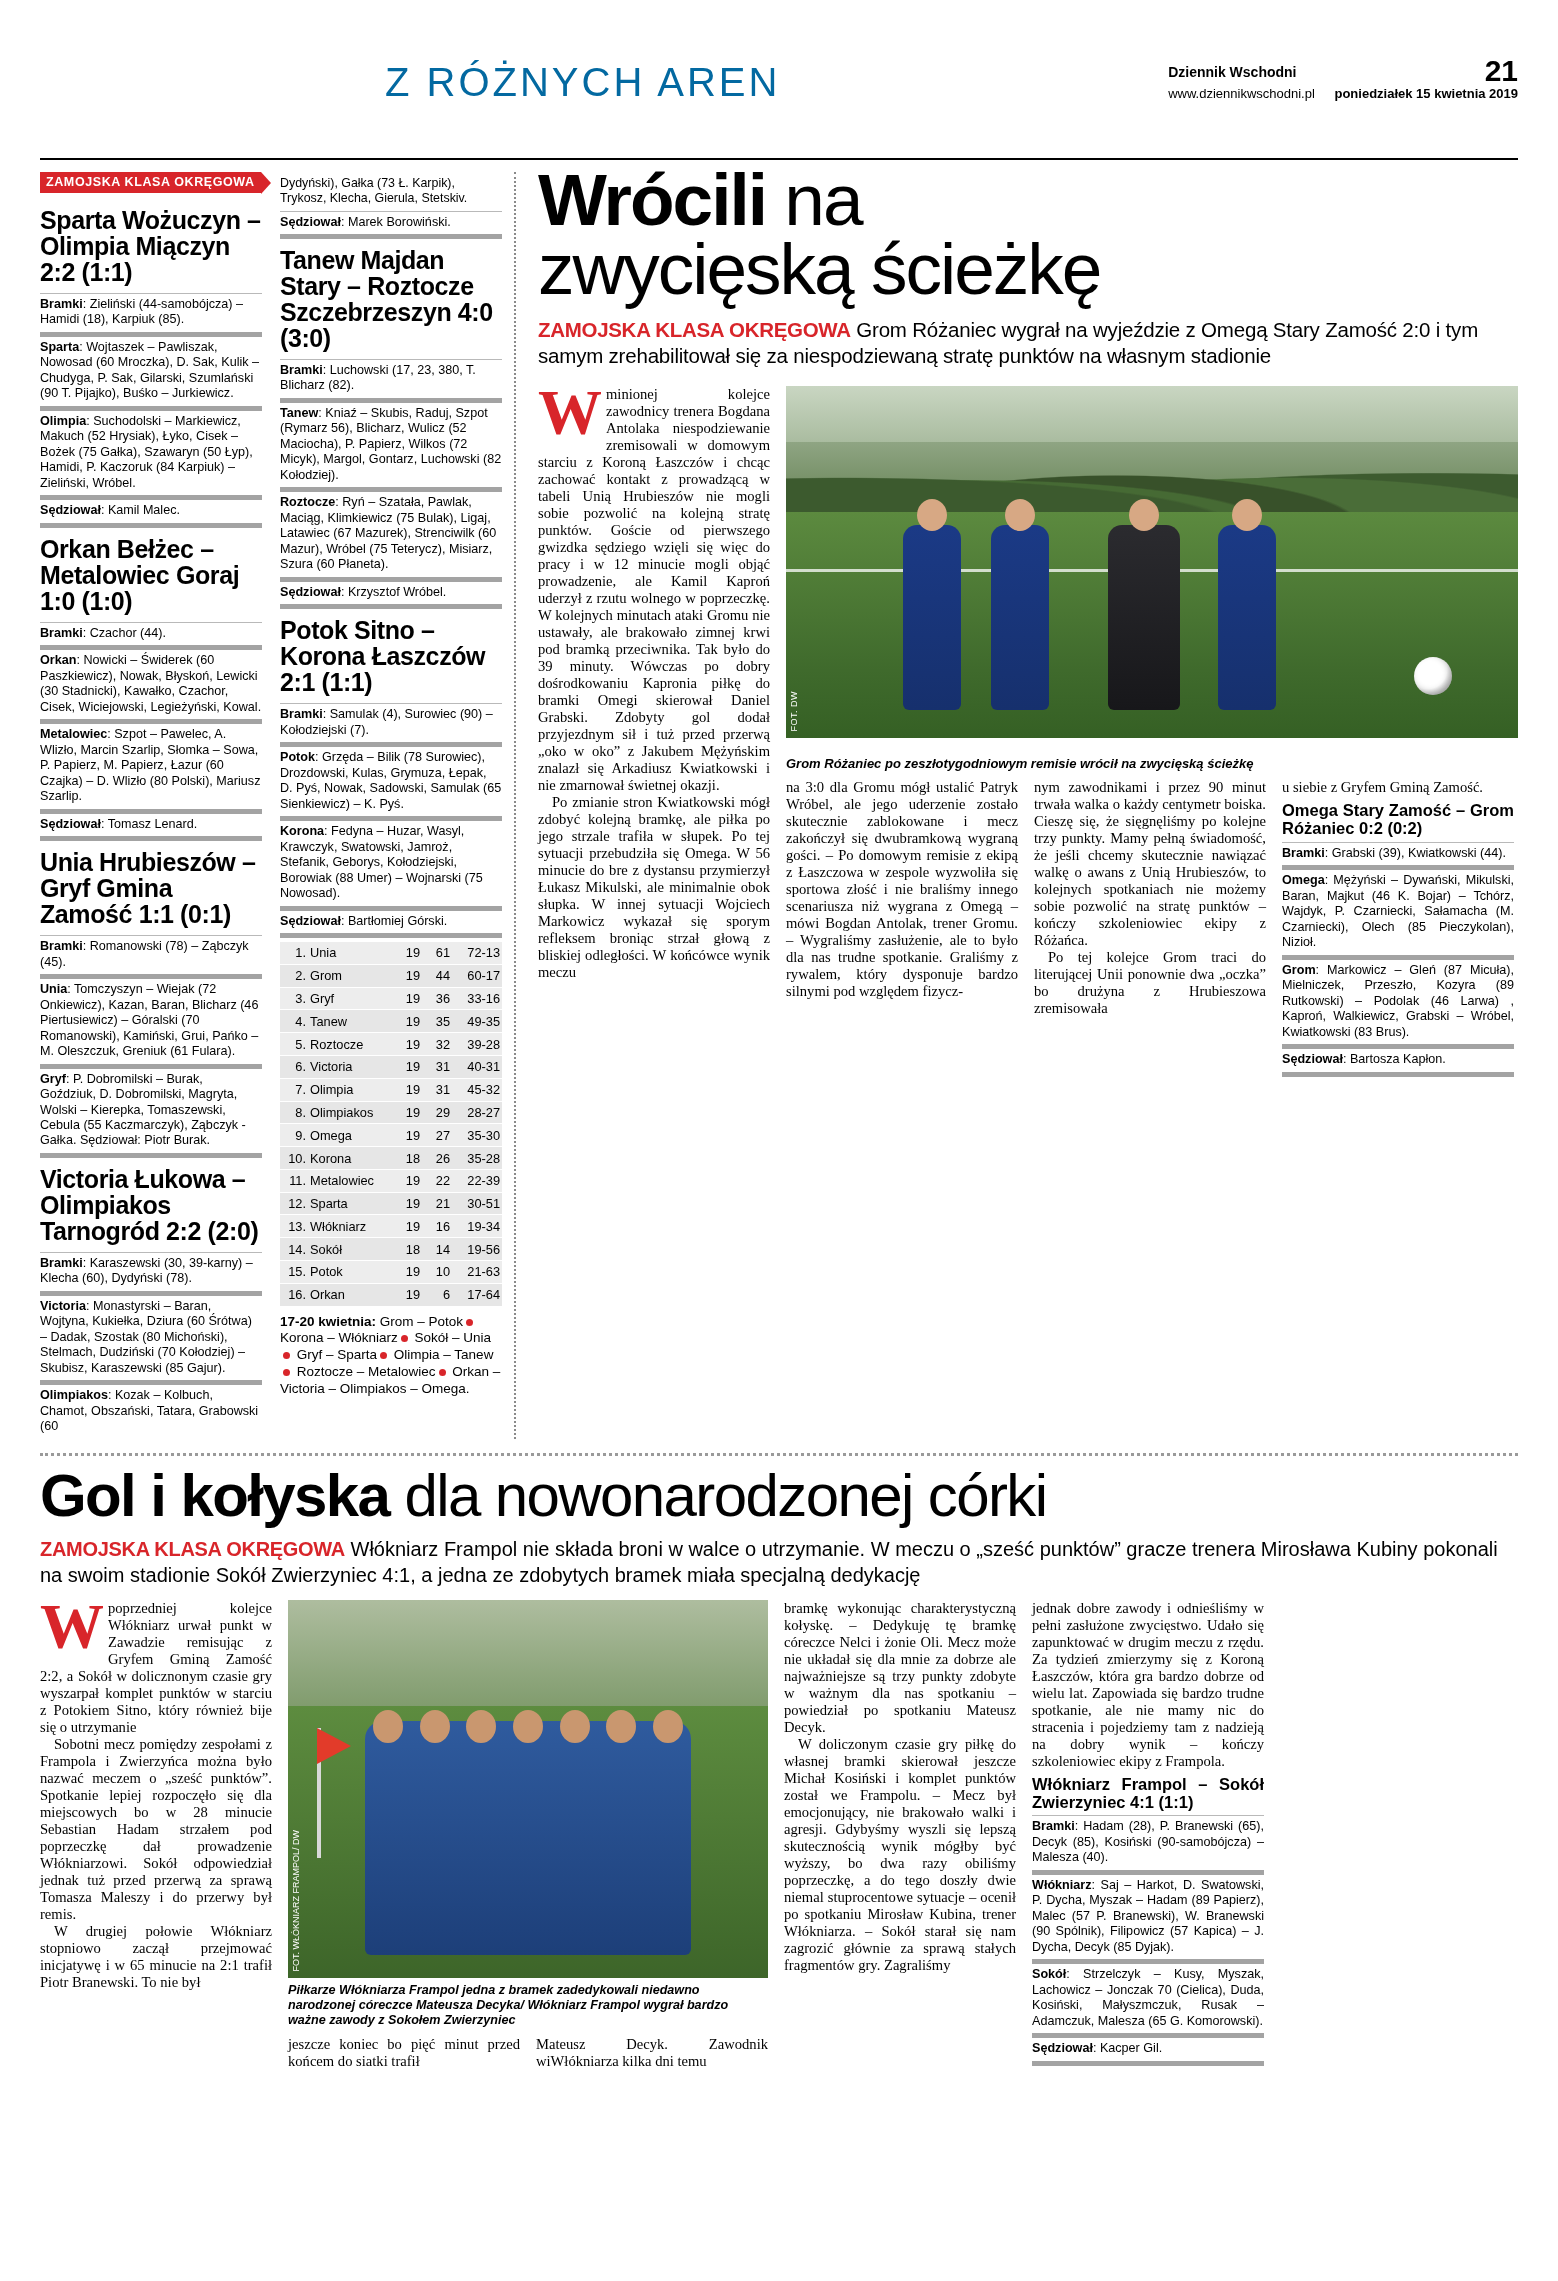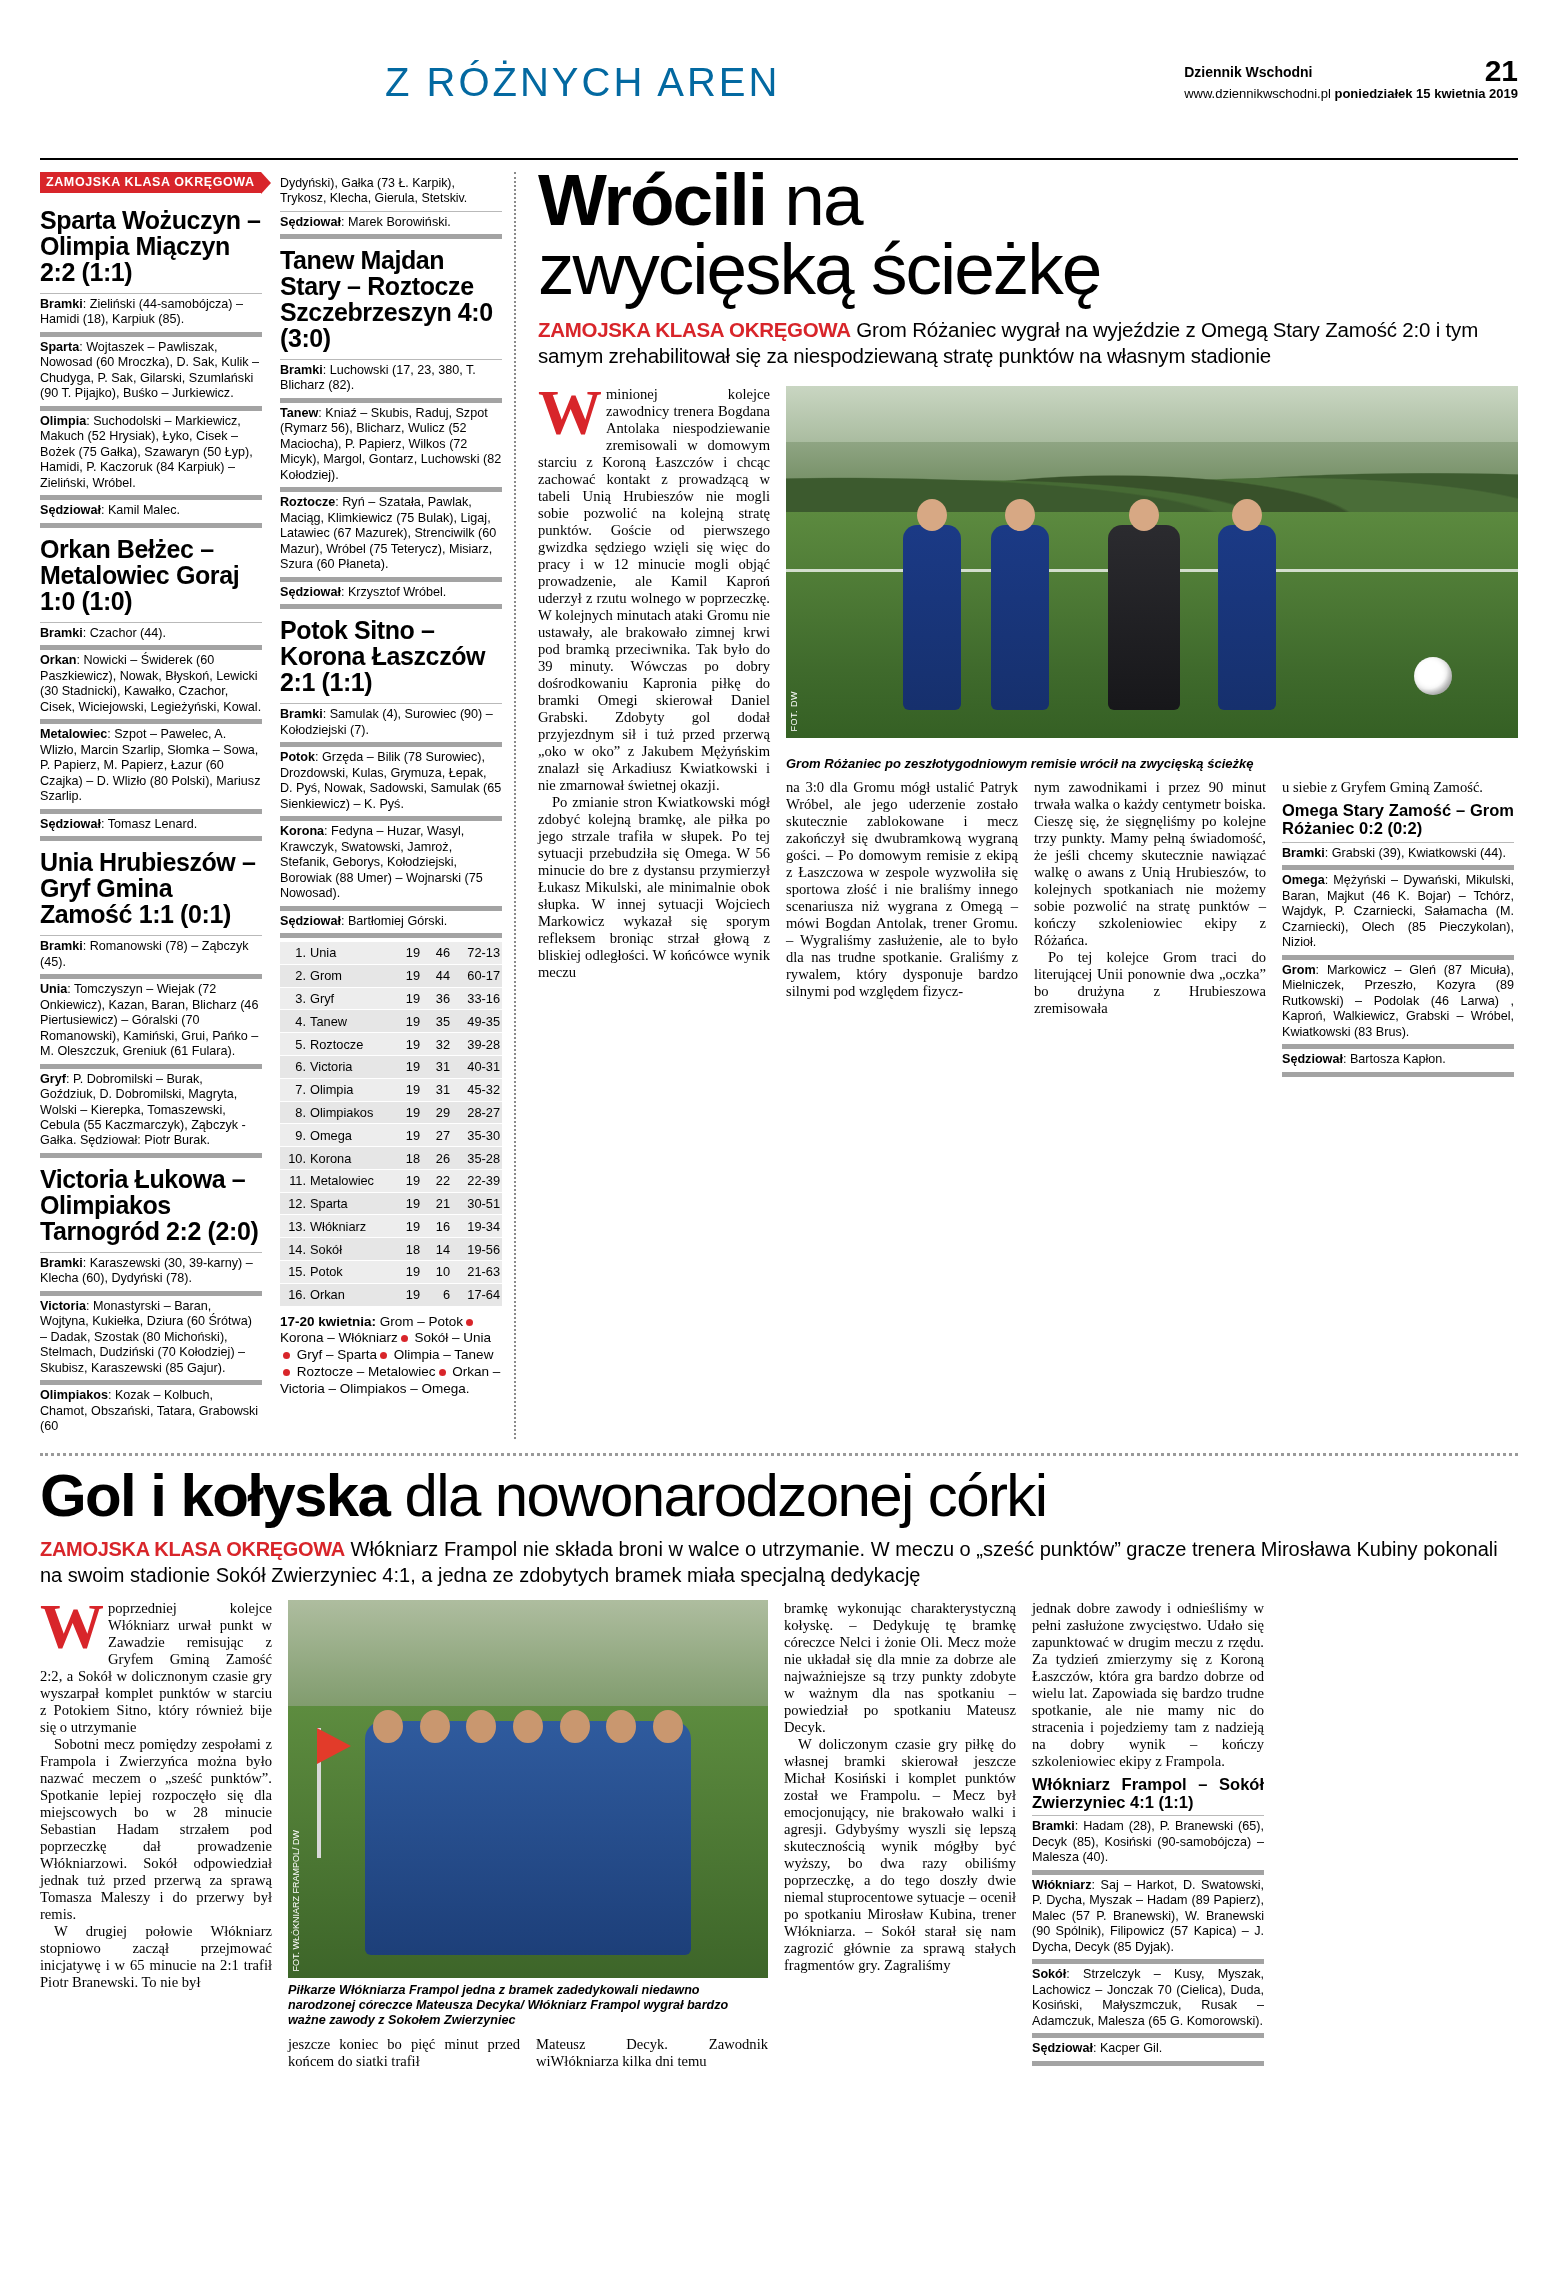--- a/index.html
+++ b/index.html
@@ -34,21 +34,21 @@
     position: absolute;
     right: 0; top: 58px;
     text-align: right;
     font-family: "Liberation Sans", sans-serif;
   }
   .mh-line1 { font-size: 13px; font-weight: bold; display: flex; align-items: flex-end; justify-content: space-between; gap: 6px;}
   .mh-paper { font-size: 14px; font-weight: bold; padding-bottom: 4px;}
   .mh-pageno { font-size: 30px; font-weight: bold; line-height: 0.85; }
   .mh-line2 { font-size: 13px; margin-top: 2px; }
   .mh-url { font-weight: normal; }
-  .mh-date { font-weight: bold; }
+  .mh-date { font-weight: bold; margin-left: 16px; }
   .rule-top {
     border-top: 2px solid #000;
     margin-top: 34px;
   }
 
   
   .top-section {
     display: flex;
     gap: 0;
     margin-top: 12px;
@@ -415,21 +415,21 @@
           <div class="match-row"><b>Sędziował</b><span>: Bartłomiej Górski.</span></div>
         </div>
       </div>
 
       <table class="league-table">
         <tbody>
           <tr>
               <td class="lt-pos">1.</td>
               <td class="lt-team">Unia</td>
               <td class="lt-num">19</td>
-              <td class="lt-num">46</td>
+              <td class="lt-num">61</td>
               <td class="lt-gd">72-13</td>
             </tr>
           <tr>
               <td class="lt-pos">2.</td>
               <td class="lt-team">Grom</td>
               <td class="lt-num">19</td>
               <td class="lt-num">44</td>
               <td class="lt-gd">60-17</td>
             </tr>
           <tr>

